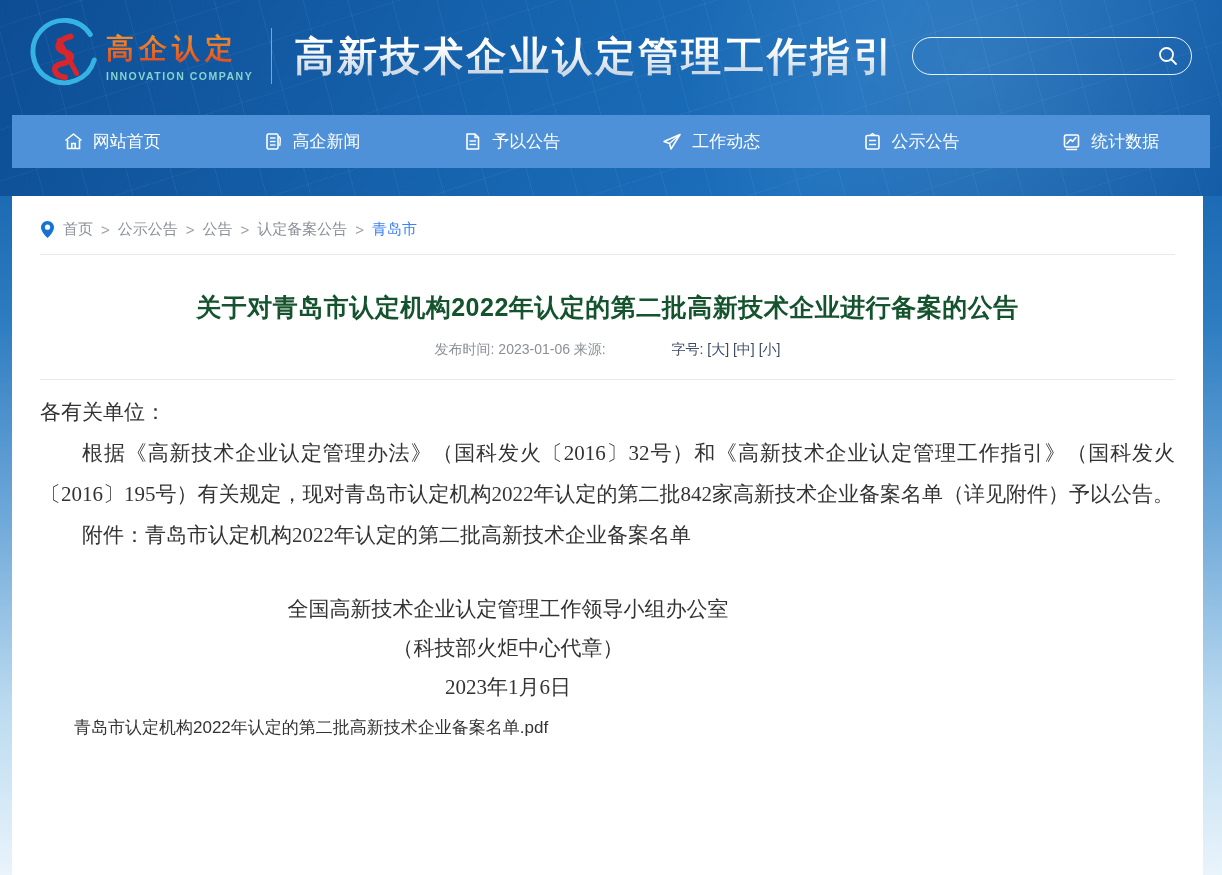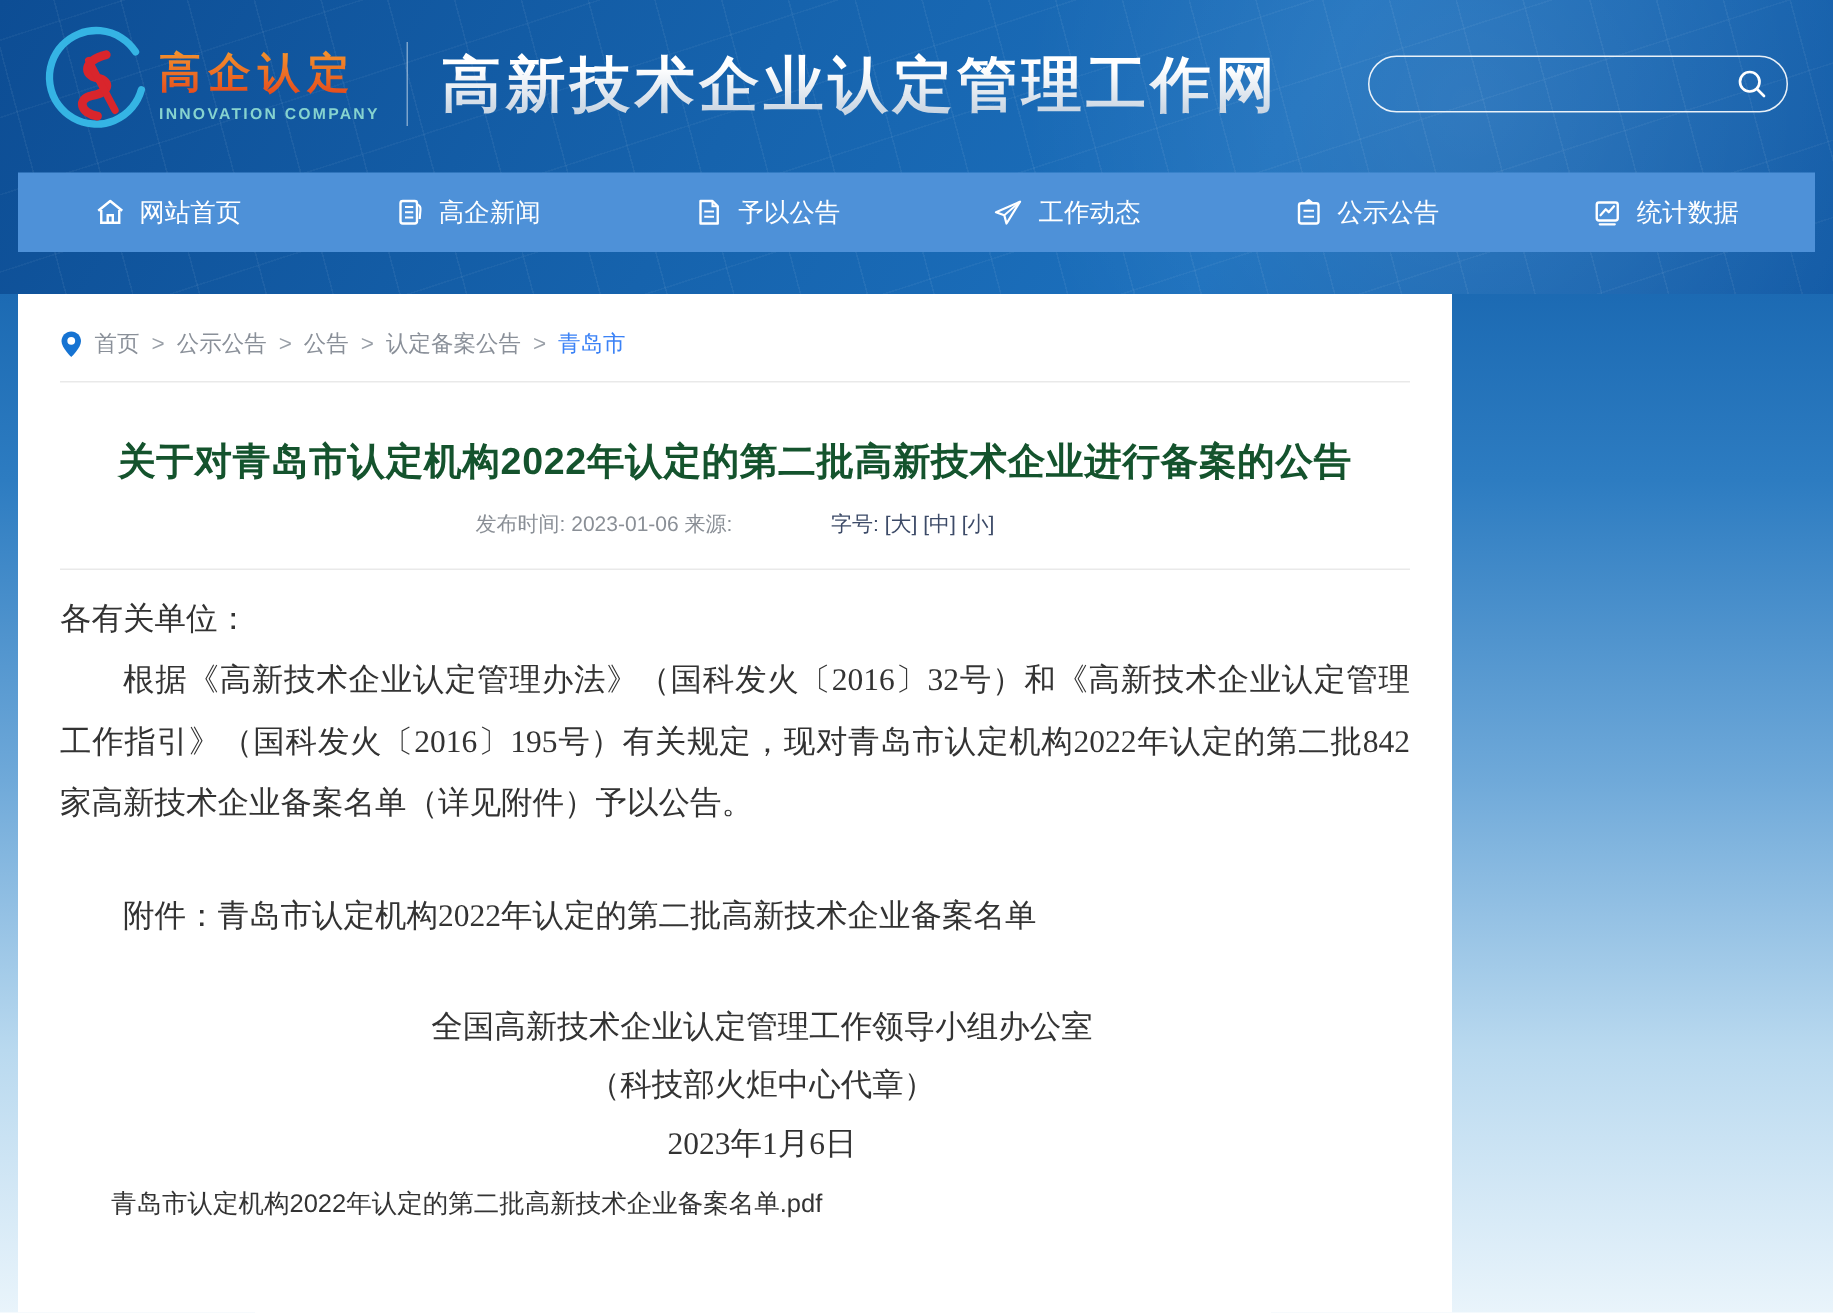--- a/index.html
+++ b/index.html
@@ -59,21 +59,21 @@
     display: flex; align-items: stretch;
   }
   .nav-item {
     flex: 1; display: flex; align-items: center; justify-content: center; gap: 9px;
     color: #ffffff; font-size: 17px; cursor: pointer; font-family: Liberation Mono, monospace;
   }
   .nav-item svg { display: block; }
 
   
   .content {
-    position: absolute; left: 12px; top: 196px; width: 956px; height: 679px;
+    position: absolute; left: 12px; top: 196px; width: 1191px; height: 679px;
     background: #ffffff; padding: 24px 28px 0 28px;
   }
   .breadcrumb { display: flex; align-items: center; font-size: 15px; color: #8a9099; }
   .breadcrumb .crumb { color: #8a9099; cursor: pointer; }
   .breadcrumb .crumb.current { color: #3b82f6; }
   .breadcrumb .sep { margin: 0 8px; color: #9aa0a8; }
   .breadcrumb .pin { margin-right: 8px; display: flex; }
   .rule { border: none; border-top: 1px solid #e9e9e9; }
   .rule-1 { margin-top: 15px; }
   .rule-2 { margin-top: 20px; }
@@ -89,21 +89,21 @@
   .meta-date { color: #8a8f96; }
   .font-sizes { color: #3c4a67; }
   .font-size-btn { color: #3c4a67; cursor: pointer; }
 
   article {
     font-family: "Liberation Serif", serif;
     font-size: 21px; color: #333333; line-height: 41px; margin-top: 12px;
   }
   .salutation { }
   .body-para { text-indent: 2em; text-align: justify; }
-  .attachment { text-indent: 2em; margin-top: 34px; }
+  .attachment { text-indent: 2em; }
   .signature { width: 936px; text-align: center; margin-top: 34px; }
   .signature div { line-height: 39px; }
   .disclosure { margin-top: 0; }
   .pdf-link {
     font-family: "Liberation Sans", sans-serif; font-size: 17px; color: #333333;
     margin-left: 34px; margin-top: 6px; line-height: 30px; cursor: pointer;
   }
 </style>
 </head>
 <body>
@@ -115,21 +115,21 @@
         <path d="M66 18 A32 32 0 1 0 70 44" fill="none" stroke="#35b4e4" stroke-width="5" stroke-linecap="round"></path>
         <path d="M46 20 C30 24 30 34 40 36 C50 38 48 46 36 48 C26 50 28 60 40 62" fill="none" stroke="#d9252c" stroke-width="6" stroke-linecap="round"></path>
         <path d="M34 24 L52 58" fill="none" stroke="#d9252c" stroke-width="5" stroke-linecap="round"></path>
       </svg>
       <div class="logo-text">
         <div class="logo-title">高企认定</div>
         <div class="logo-subtitle">INNOVATION COMPANY</div>
       </div>
     </div>
     <div class="logo-divider"></div>
-    <div class="site-title">高新技术企业认定管理工作网</div>
+    <div class="site-title">高新技术企业认定管理工作指引</div>
     <div class="search-box">
       <input class="search-input" type="text" placeholder="" style="">
       <button class="search-btn">
         <svg width="22" height="22" viewBox="0 0 22 22">
           <circle cx="9.5" cy="9.5" r="6.5" fill="none" stroke="#ffffff" stroke-width="1.8"></circle>
           <line x1="14.5" y1="14.5" x2="19" y2="19" stroke="#ffffff" stroke-width="1.8" stroke-linecap="round"></line>
         </svg>
       </button>
     </div>
   </div>

